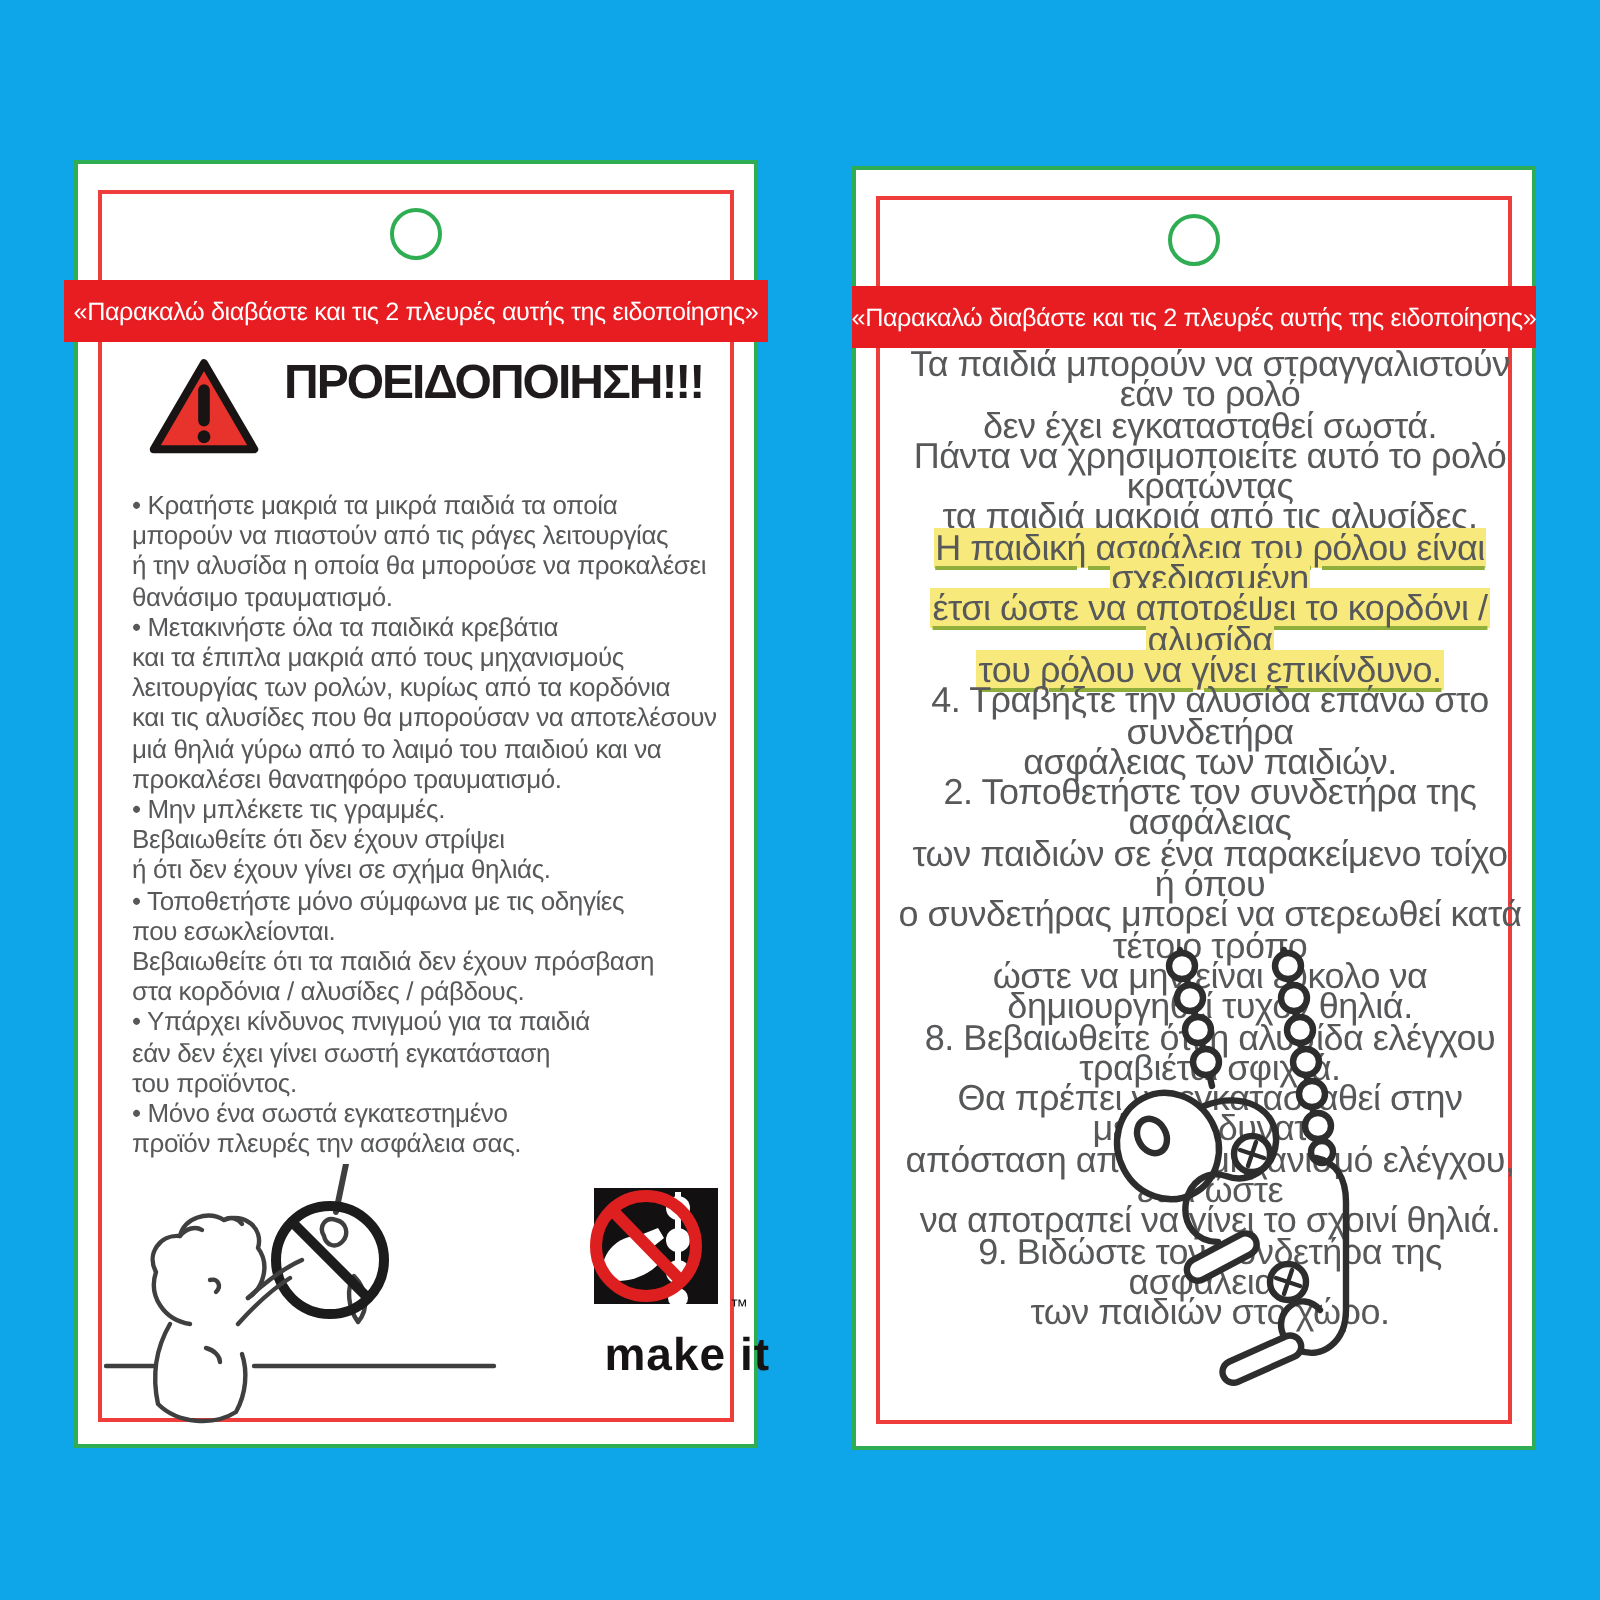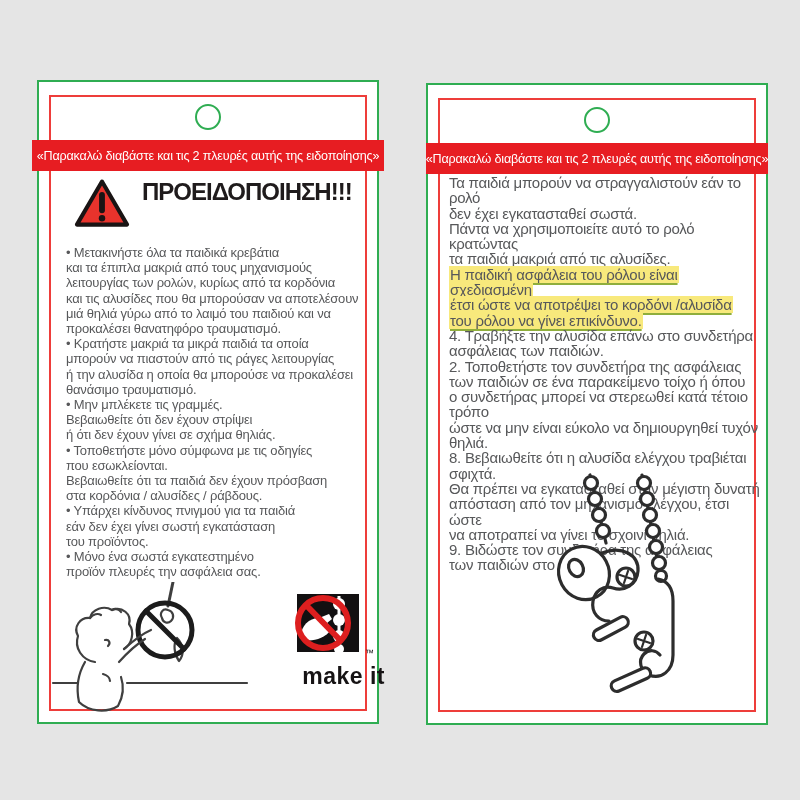--- a/index.html
+++ b/index.html
@@ -1,37 +1,37 @@
 <!DOCTYPE html>
 <html><head>
 <meta charset="utf-8">
 <style>
   html,body{margin:0;padding:0;background:#ffffff;}
-  .canvas{position:relative;width:800px;height:800px;background:#e5e5e5;overflow:hidden;
+  .canvas{position:relative;width:800px;height:800px;background:#0ea5e9;overflow:hidden;
           font-family:"Liberation Sans","DejaVu Sans",sans-serif;}
   .tag{position:absolute;top:80px;width:342px;height:644px;border:2px solid #2fad52;
        background:#ffffff;box-sizing:border-box;}
   .tag-left{left:37px;}
   .tag-right{left:426px;top:83px;height:642px;}
   .red-frame{position:absolute;left:10px;right:10px;top:13px;bottom:11px;
              border:2px solid #ee3d3a;pointer-events:none;}
   .hole{position:absolute;left:50%;top:22px;width:22px;height:22px;margin-left:-13px;
         border:2.5px solid #2fad52;border-radius:50%;background:#fff;}
   .banner{position:absolute;top:58px;height:31px;background:#e71d22;z-index:3;
           display:flex;align-items:center;justify-content:center;}
   .banner-left{left:-7px;right:-7px;}
   .banner-right{left:-2px;right:-2px;}
   .banner span{color:#ffffff;font-size:12.6px;letter-spacing:-0.2px;white-space:nowrap;}
   .warn-row{position:absolute;top:96px;left:34px;display:flex;align-items:flex-start;gap:11px;z-index:2;}
   .warn-title{font-size:24px;font-weight:bold;color:#1f1b1c;letter-spacing:-1px;white-space:nowrap;}
   .txt{white-space:pre-line;color:#57585a;margin:0;}
   .left-body{position:absolute;top:163px;left:27px;right:12px;font-size:13px;
              line-height:15.2px;letter-spacing:-0.2px;z-index:2;}
-  .right-body{position:absolute;top:90px;left:21px;right:5px;font-size:15px;
-              line-height:15.3px;letter-spacing:-0.25px;z-index:2;}
+  .right-body{position:absolute;top:90px;left:21px;right:5px;font-size:18px;
+              line-height:15.3px;letter-spacing:-0.25px;z-index:2;text-align:center;}
   .hl{background:#f8e97c;text-decoration:underline;text-decoration-color:#8fae3c;
       text-decoration-thickness:1.5px;text-underline-offset:2.5px;
       -webkit-box-decoration-break:clone;box-decoration-break:clone;padding:0 1px;}
   .child-art{position:absolute;left:10px;top:500px;z-index:2;}
   .mis-logo{position:absolute;left:238px;top:510px;width:108px;z-index:2;text-align:right;}
   .mis-text{font-weight:bold;color:#161314;font-size:23px;line-height:24px;
             letter-spacing:0.5px;margin-top:2px;}
   .chain-art{position:absolute;left:100px;top:388px;z-index:2;}
 </style>
 </head>
@@ -49,30 +49,30 @@
     <div class="warn-row">
       <svg width="58" height="52" viewBox="0 0 64 58">
         <path d="M32 4 L60 52 L4 52 Z" fill="#e8332c" stroke="#191414" stroke-width="4.5" stroke-linejoin="round"></path>
         <line x1="32" y1="19" x2="32" y2="36" stroke="#191414" stroke-width="6.5" stroke-linecap="round"></line>
         <circle cx="32" cy="45" r="3.6" fill="#191414"></circle>
       </svg>
       <div class="warn-title">ΠΡΟΕΙΔΟΠΟΙΗΣΗ!!!</div>
     </div>
 
     <div class="left-body">
+      <p class="txt">• Κρατήστε μακριά τα μικρά παιδιά τα οποία
+μπορούν να πιαστούν από τις ράγες λειτουργίας
+ή την αλυσίδα η οποία θα μπορούσε να προκαλέσει
+θανάσιμο τραυματισμό.</p>
       <p class="txt">• Μετακινήστε όλα τα παιδικά κρεβάτια
 και τα έπιπλα μακριά από τους μηχανισμούς
 λειτουργίας των ρολών, κυρίως από τα κορδόνια
 και τις αλυσίδες που θα μπορούσαν να αποτελέσουν
 μιά θηλιά γύρω από το λαιμό του παιδιού και να
 προκαλέσει  θανατηφόρο τραυματισμό.</p>
-      <p class="txt">• Κρατήστε μακριά τα μικρά παιδιά τα οποία
-μπορούν να πιαστούν από τις ράγες λειτουργίας
-ή την αλυσίδα η οποία θα μπορούσε να προκαλέσει
-θανάσιμο τραυματισμό.</p>
       <p class="txt">• Μην μπλέκετε τις γραμμές.
 Βεβαιωθείτε ότι δεν έχουν στρίψει
 ή ότι δεν έχουν γίνει σε σχήμα θηλιάς.</p>
       <p class="txt">• Τοποθετήστε μόνο σύμφωνα με τις οδηγίες
 που εσωκλείονται.
 Βεβαιωθείτε ότι τα παιδιά δεν έχουν πρόσβαση
 στα κορδόνια / αλυσίδες / ράβδους.</p>
       <p class="txt">• Υπάρχει κίνδυνος πνιγμού για τα παιδιά
 εάν δεν έχει γίνει σωστή εγκατάσταση
 του προϊόντος.</p>

